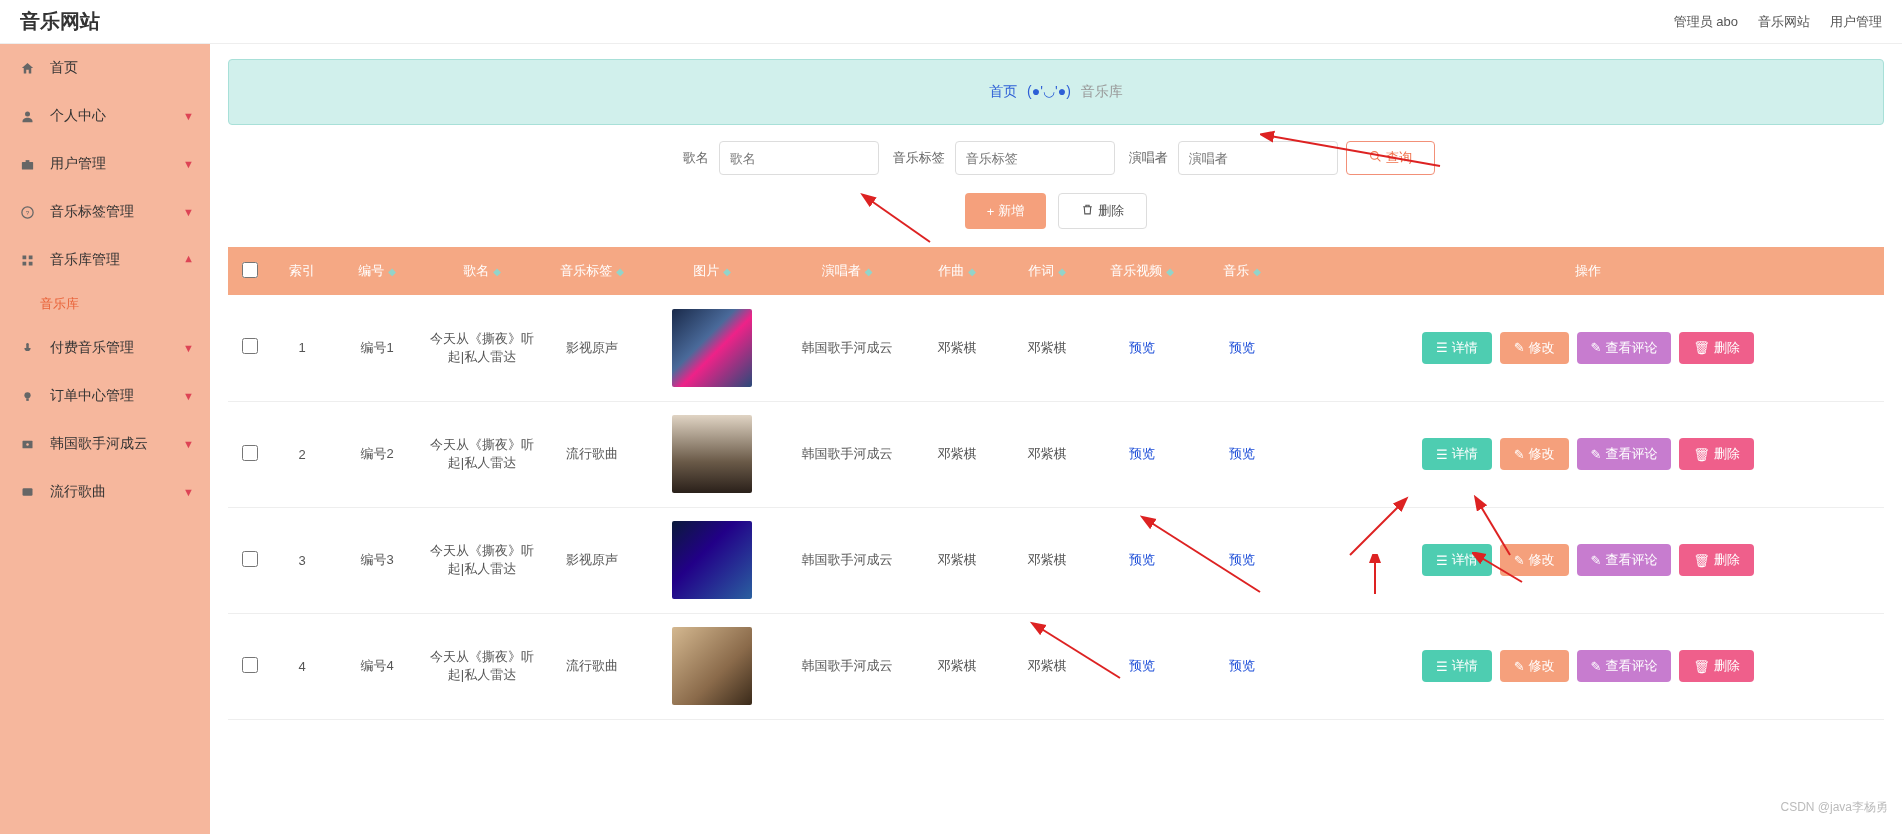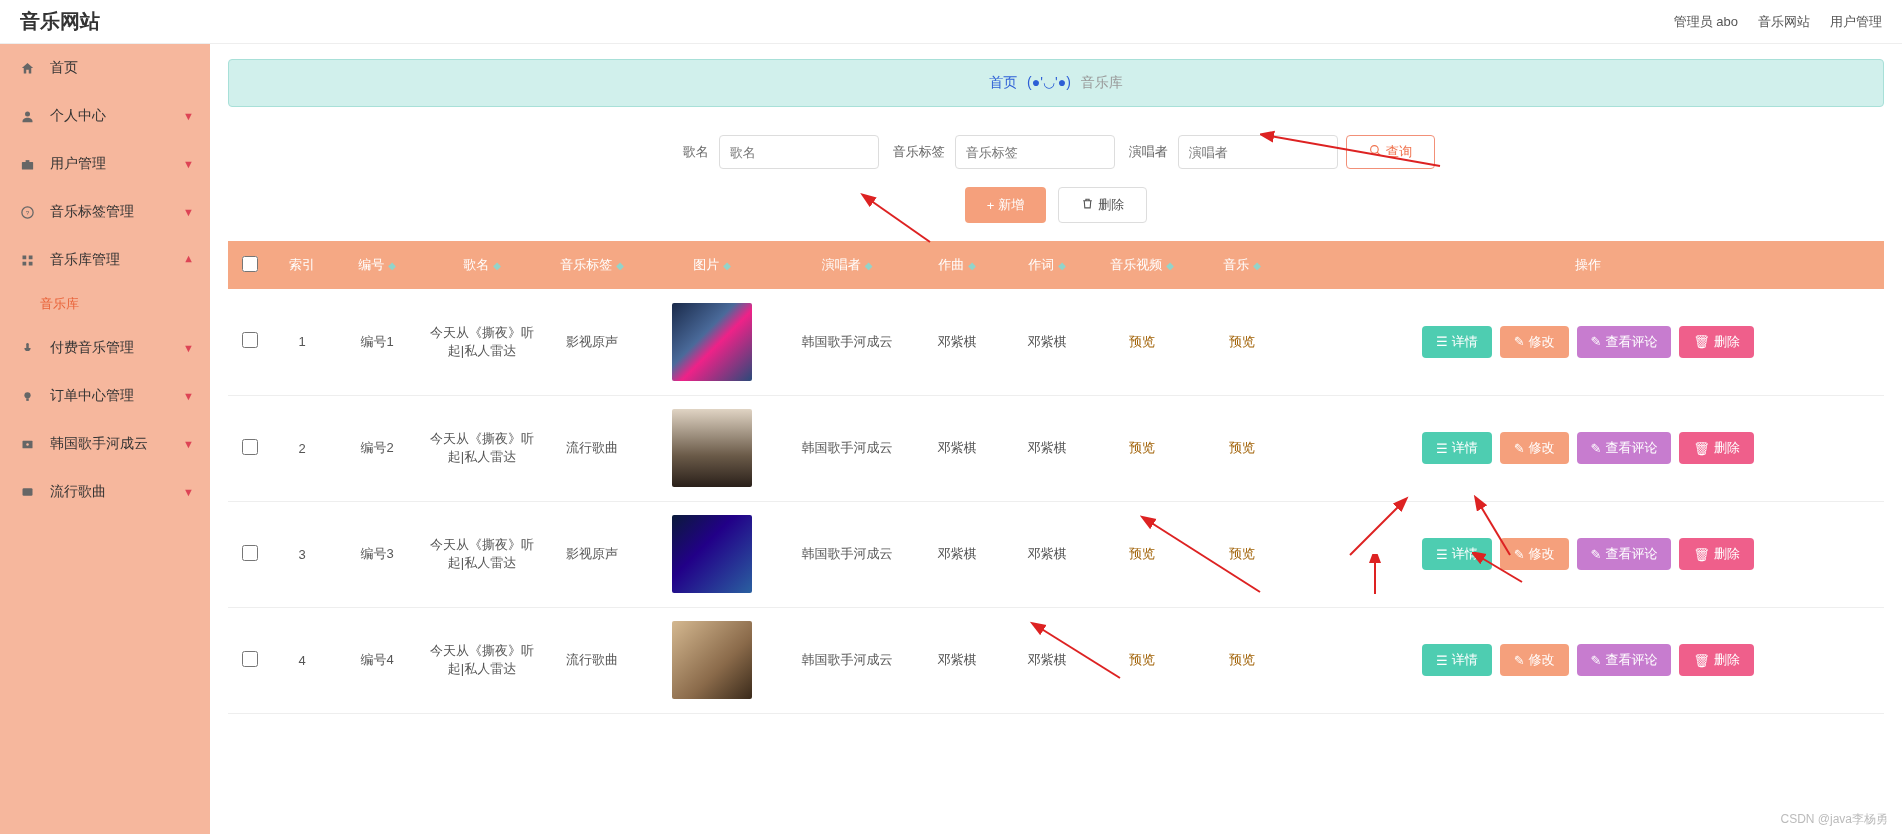--- a/index.html
+++ b/index.html
@@ -14,53 +14,53 @@
 
 .sidebar { position:absolute; top:44px; left:0; bottom:0; width:210px; background:#f6b79d; }
 .nav-item { height:48px; display:flex; align-items:center; padding:0 20px; color:#333; cursor:pointer; font-size:14px; position:relative; }
 .nav-item .ico { width:18px; margin-right:12px; color:#666; display:flex; align-items:center; }
 .nav-item .chev { position:absolute; right:16px; color:#d45; font-size:11px; }
 .nav-item.expanded .chev{ transform:rotate(180deg); }
 .sub-item { height:40px; display:flex; align-items:center; padding-left:40px; color:#e9633a; font-size:13px; cursor:pointer; }
 
 
 .main { position:absolute; top:44px; left:210px; right:0; bottom:0; background:#fff; padding:15px 18px; overflow:auto; }
-.breadcrumb { background:#d1f0ec; border:1px solid #a8e0d8; border-radius:4px; padding:14px 18px; text-align:center; font-size:14px; margin-bottom:28px; }
+.breadcrumb { background:#d1f0ec; border:1px solid #a8e0d8; border-radius:4px; padding:23px 18px; text-align:center; font-size:14px; margin-bottom:16px; }
 .breadcrumb .bc-home{ color:#2d5fd6; cursor:pointer; }
 .breadcrumb .bc-sep{ color:#2d5fd6; margin:0 6px; }
 .breadcrumb .bc-cur{ color:#999; }
 
 .searchbar { display:flex; justify-content:center; align-items:center; gap:8px; margin-bottom:18px; flex-wrap:wrap; }
 .searchbar label{ color:#666; font-size:13px; margin-left:6px; margin-right:2px; }
 .searchbar input{ width:160px; height:34px; border:1px solid #ddd; border-radius:4px; padding:0 10px; font-size:13px; }
 .searchbar .btn-search{ height:34px; padding:0 22px; border:1px solid #f29078; border-radius:4px; background:#fff; color:#f0724d; cursor:pointer; display:flex; align-items:center; gap:4px; }
 
 .toolbar{ display:flex; justify-content:center; gap:12px; margin-bottom:18px; }
 .btn-add{ height:36px; padding:0 22px; background:#f5a07c; color:#fff; border:none; border-radius:4px; cursor:pointer; display:flex; align-items:center; gap:4px; font-size:13px; }
 .btn-del-top{ height:36px; padding:0 22px; background:#fff; border:1px solid #ddd; border-radius:4px; cursor:pointer; color:#555; display:flex; align-items:center; gap:4px; font-size:13px; }
 
 table { width:100%; border-collapse:collapse; }
 thead tr { background:#f5a884; color:#fff; height:48px;margin-left:46px; }
 th { font-weight:normal; font-size:13px; text-align:center; position:relative; }
 th .sort{ color:#92d4ca; font-size:10px; margin-left:4px; }
 tbody tr { height:106px; border-bottom:1px solid #eee; }
 td { text-align:center; font-size:13px; color:#555; }
 .chk { width:16px; height:16px; cursor:pointer; }
-.preview-link { color:#a16207; cursor:pointer; }
+.preview-link { color:#1d4ed8; cursor:pointer; }
 
 .actions { display:flex; flex-wrap:wrap; gap:8px; justify-content:center; padding:6px 10px; }
 .abtn { height:32px; padding:0 14px; border:none; border-radius:4px; color:#fff; cursor:pointer; display:inline-flex; align-items:center; gap:4px; font-size:13px; }
 .abtn.detail{ background:#4ecdb1; }
 .abtn.edit{ background:#f5a07c; }
 .abtn.comment{ background:#c77ccf; }
 .abtn.delete{ background:#ef5f8b; }
 
 .arrow{ position:absolute; pointer-events:none; }
 
-.watermark{ position:fixed; right:14px; bottom:6px; color:#bbb; font-size:12px; }
+.watermark{ position:fixed; right:14px; bottom:18px; color:#bbb; font-size:12px; }
 
 
 .thumb{ width:80px; height:78px; margin:0 auto; border-radius:2px; }
 .t1{ background:linear-gradient(135deg,#1a2a4a 0%,#4a6a9a 40%,#e28 55%,#2a4a7a 100%);}
 .t2{ background:linear-gradient(180deg,#e0d4c4 0%,#6a5a48 60%,#2a201a 100%);}
 .t3{ background:linear-gradient(135deg,#0a1a3a 0%,#208 40%,#2a60a0 100%);}
 .t4{ background:linear-gradient(135deg,#d4b890 0%,#8a6a4a 60%,#3a2a1a 100%);}
 
 .ico svg{ width:15px; height:15px; }
 </style>

